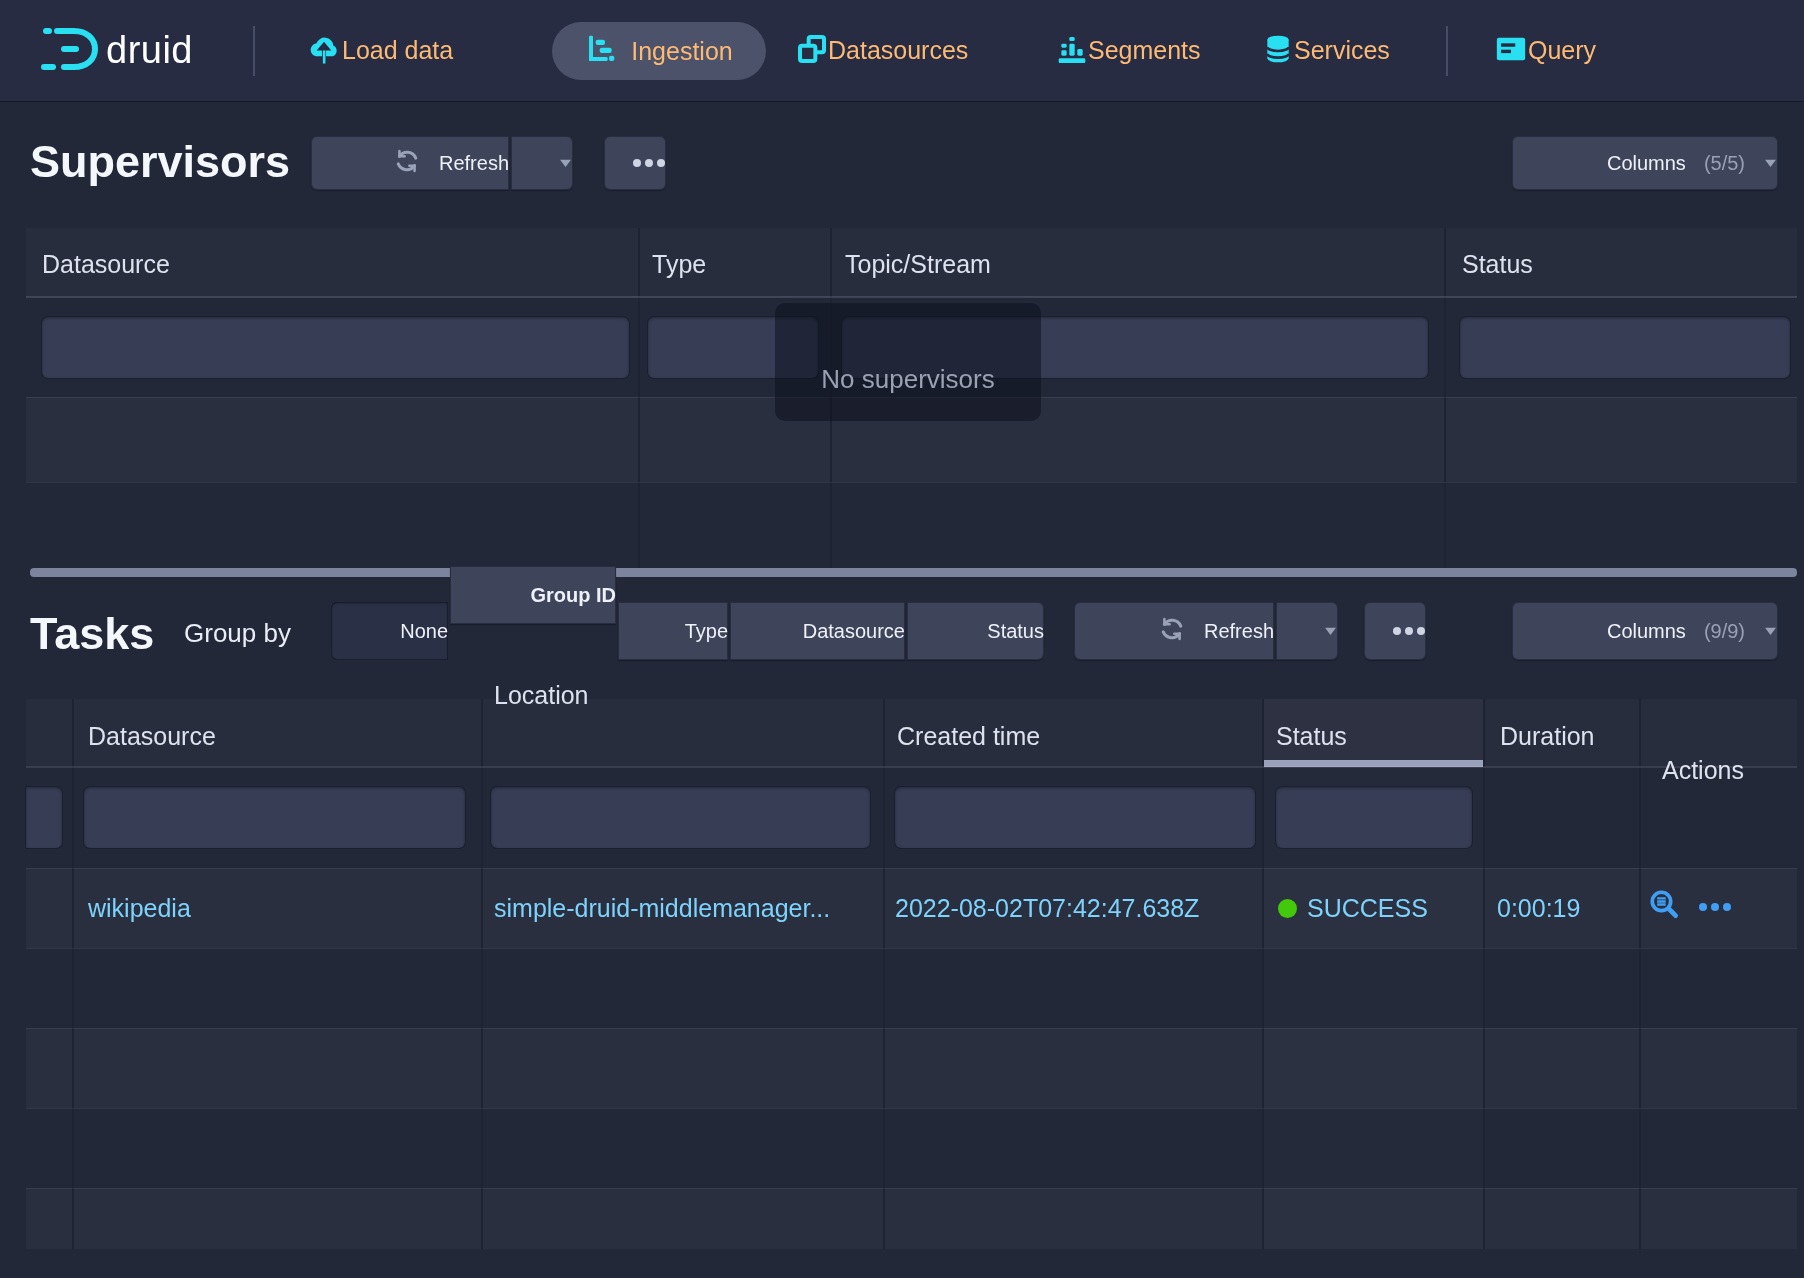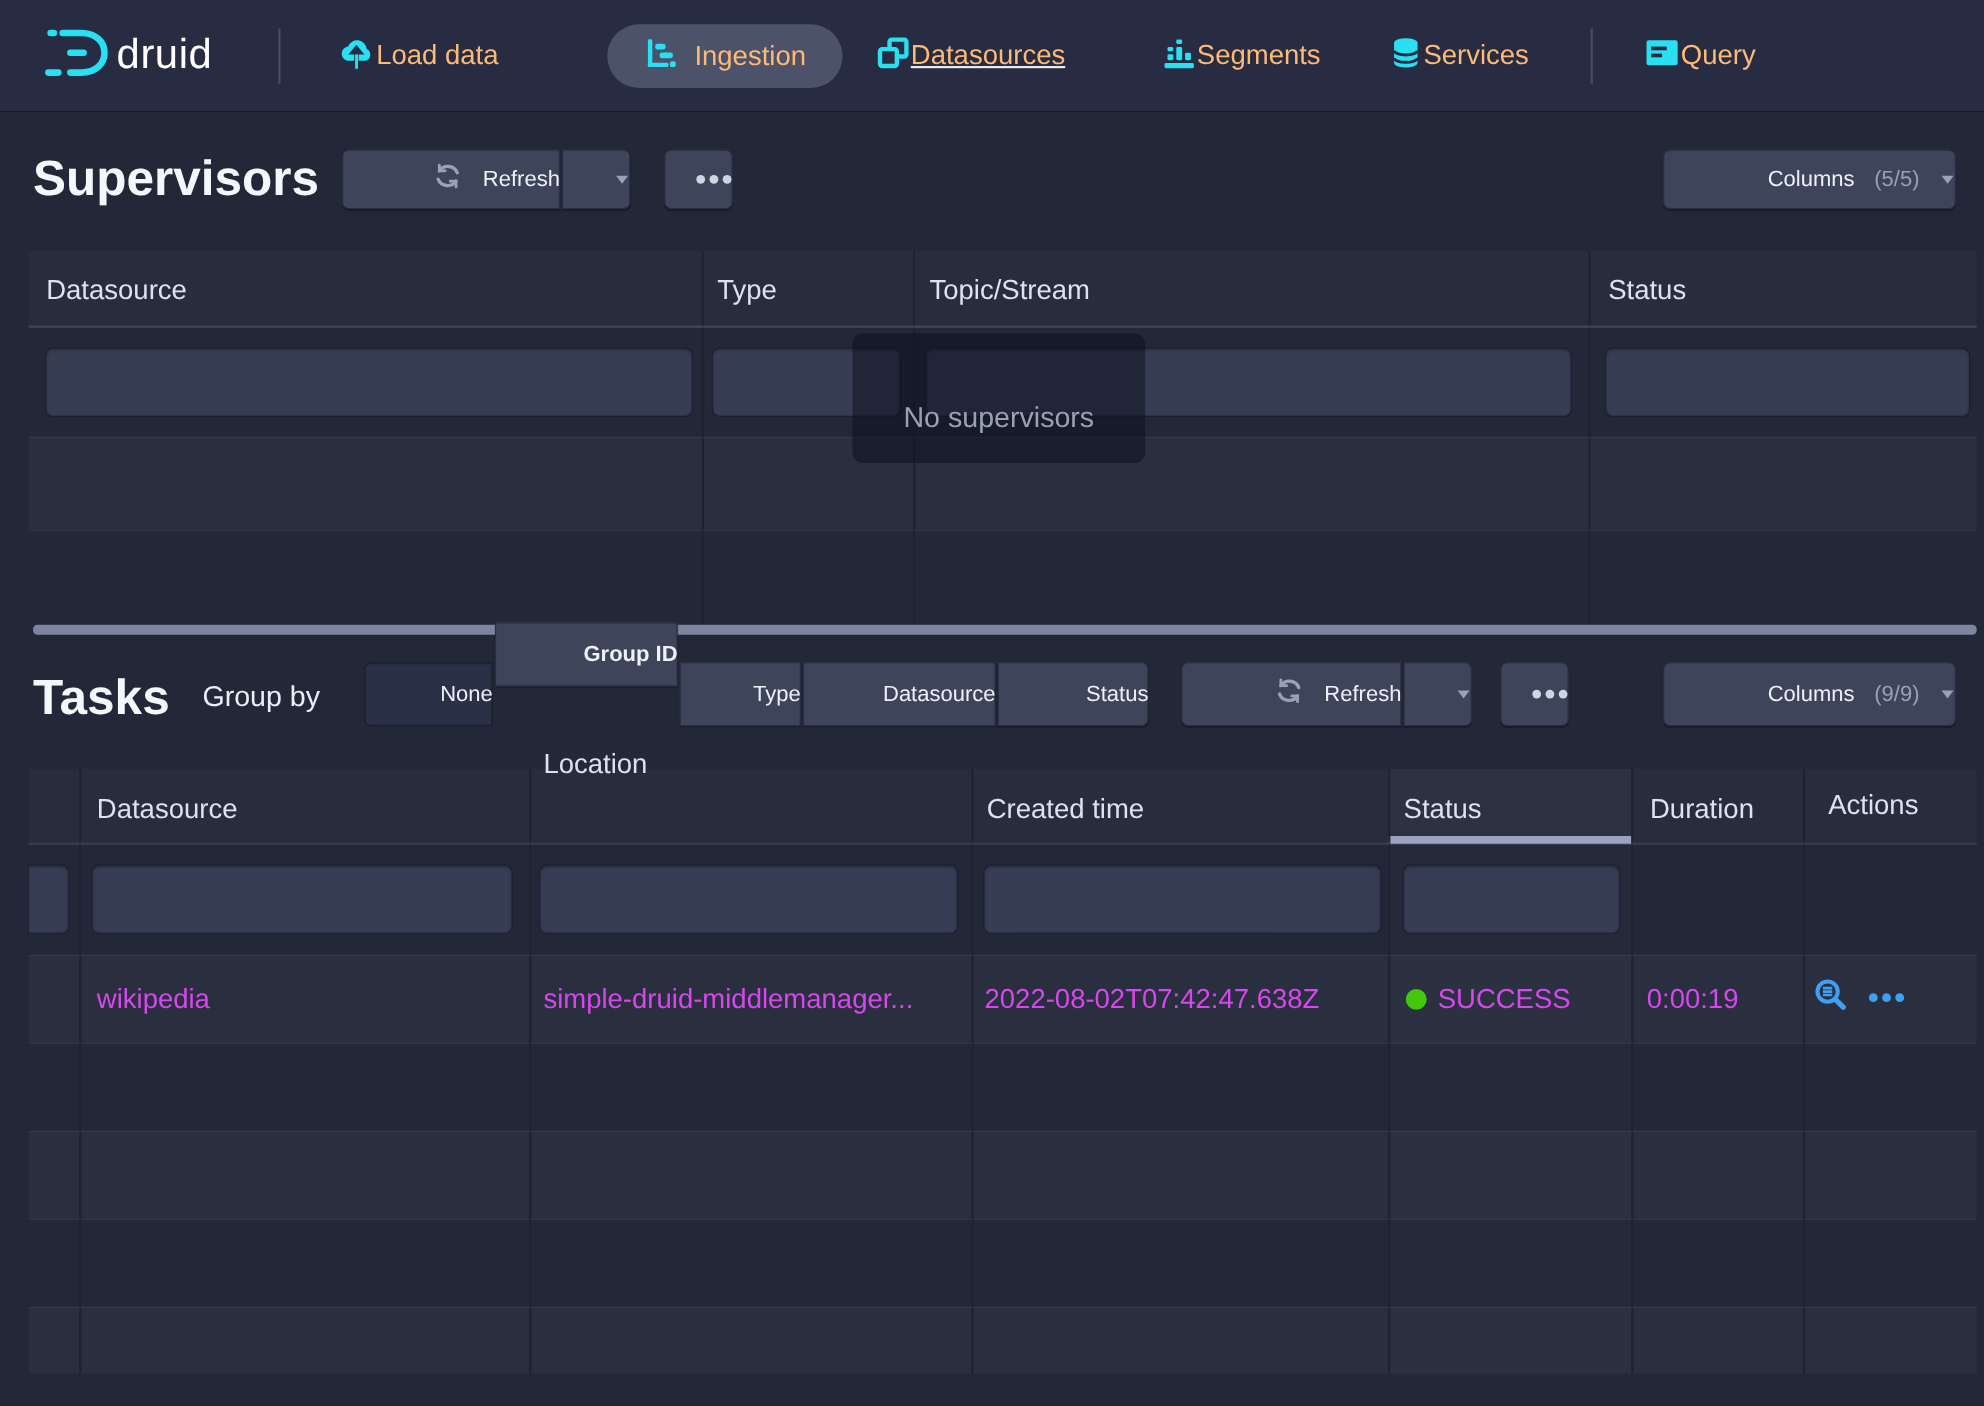--- a/index.html
+++ b/index.html
@@ -29,21 +29,21 @@
 
   
   .th{position:absolute;font-size:25px;color:#dde2ee;white-space:nowrap;}
   .vline{position:absolute;width:2px;background:#1e2334;}
   .hline{position:absolute;height:1px;background:rgba(255,255,255,.07);}
   .stripe{position:absolute;background:rgba(255,255,255,.035);}
   .headband{position:absolute;background:rgba(255,255,255,.022);}
   .filter-input{position:absolute;background:#373d55;border:none;border-radius:6px;outline:none;
                 box-shadow:inset 0 1px 3px rgba(0,0,0,.35),0 0 0 1px rgba(12,16,28,.35);
                 color:#eef1f8;font-size:24px;padding:0 14px;box-sizing:border-box;}
-  .cell{position:absolute;font-size:25px;color:#d946ef;white-space:nowrap;overflow:hidden;text-overflow:ellipsis;}
+  .cell{position:absolute;font-size:25px;color:#7dd3fc;white-space:nowrap;overflow:hidden;text-overflow:ellipsis;}
   #no-supervisors{position:absolute;left:775px;top:303px;width:266px;height:118px;background:rgba(10,14,26,.5);
                   border-radius:10px;display:flex;align-items:flex-end;justify-content:center;
                   padding-bottom:26px;box-sizing:border-box;font-size:26px;color:#99a1b3;}
   #sup-scrollbar{position:absolute;left:30px;top:568px;width:1767px;height:9px;background:#7c849e;border-radius:4px;cursor:pointer;}
   #status-sort-underline{position:absolute;left:1262px;top:760px;width:221px;height:7px;background:#99a1bb;}
   .dot{border-radius:50%;display:inline-block;}
   .success-dot{width:19px;height:19px;background:#43c80c;}
   .action-icon{cursor:pointer;color:#3f9ff4;}
   .toolbar-label{position:absolute;font-size:26px;color:#e9edf5;}
 </style>
@@ -84,21 +84,21 @@
           <rect x="3" y="2" width="3" height="19" rx="1"></rect>
           <rect x="3" y="18" width="14" height="3" rx="1"></rect>
           <rect x="8" y="5" width="7" height="4" rx="1.5"></rect>
           <rect x="11" y="11" width="9" height="4" rx="1.5"></rect>
           <rect x="18" y="17" width="4" height="4" rx="1.5"></rect>
         </svg>
       </span>
       <span class="nav-label">Ingestion</span>
     </div>
 
-    <div class="nav-item" style="left:796px;text-decoration:underline;">
+    <div class="nav-item" style="left:796px;">
       <span class="cyan">
         <svg width="32" height="32" viewBox="0 0 24 24" fill="none" stroke="#29dff2" stroke-width="3">
           <rect x="9.5" y="3" width="11.5" height="11.5" rx="1.5"></rect>
           <rect x="3" y="9.5" width="11.5" height="11.5" rx="1.5" fill="#272c43"></rect>
         </svg>
       </span>
       <span class="nav-label">Datasources</span>
     </div>
 
     <div class="nav-item" style="left:1056px;">
@@ -254,21 +254,21 @@
 
   <div class="stripe" style="left:26px;top:868px;width:1771px;height:80px;"></div>
   <div class="stripe" style="left:26px;top:1028px;width:1771px;height:80px;"></div>
   <div class="stripe" style="left:26px;top:1188px;width:1771px;height:61px;"></div>
 
   <div class="th" style="left:88px;top:722px;">Datasource</div>
   <div class="th" style="left:494px;top:681px;">Location</div>
   <div class="th" style="left:897px;top:722px;">Created time</div>
   <div class="th" style="left:1276px;top:722px;">Status</div>
   <div class="th" style="left:1500px;top:722px;">Duration</div>
-  <div class="th" style="left:1662px;top:718px;">Actions</div>
+  <div class="th" style="left:1662px;top:756px;">Actions</div>
   <div id="status-sort-underline"></div>
 
   <div class="vline" style="left:72px;top:699px;height:550px;"></div>
   <div class="vline" style="left:481px;top:699px;height:550px;"></div>
   <div class="vline" style="left:883px;top:699px;height:550px;"></div>
   <div class="vline" style="left:1262px;top:699px;height:550px;"></div>
   <div class="vline" style="left:1483px;top:699px;height:550px;"></div>
   <div class="vline" style="left:1639px;top:699px;height:550px;"></div>
 
   <div class="hline" style="left:26px;top:766px;width:1771px;background:rgba(255,255,255,.1);height:2px;"></div>

